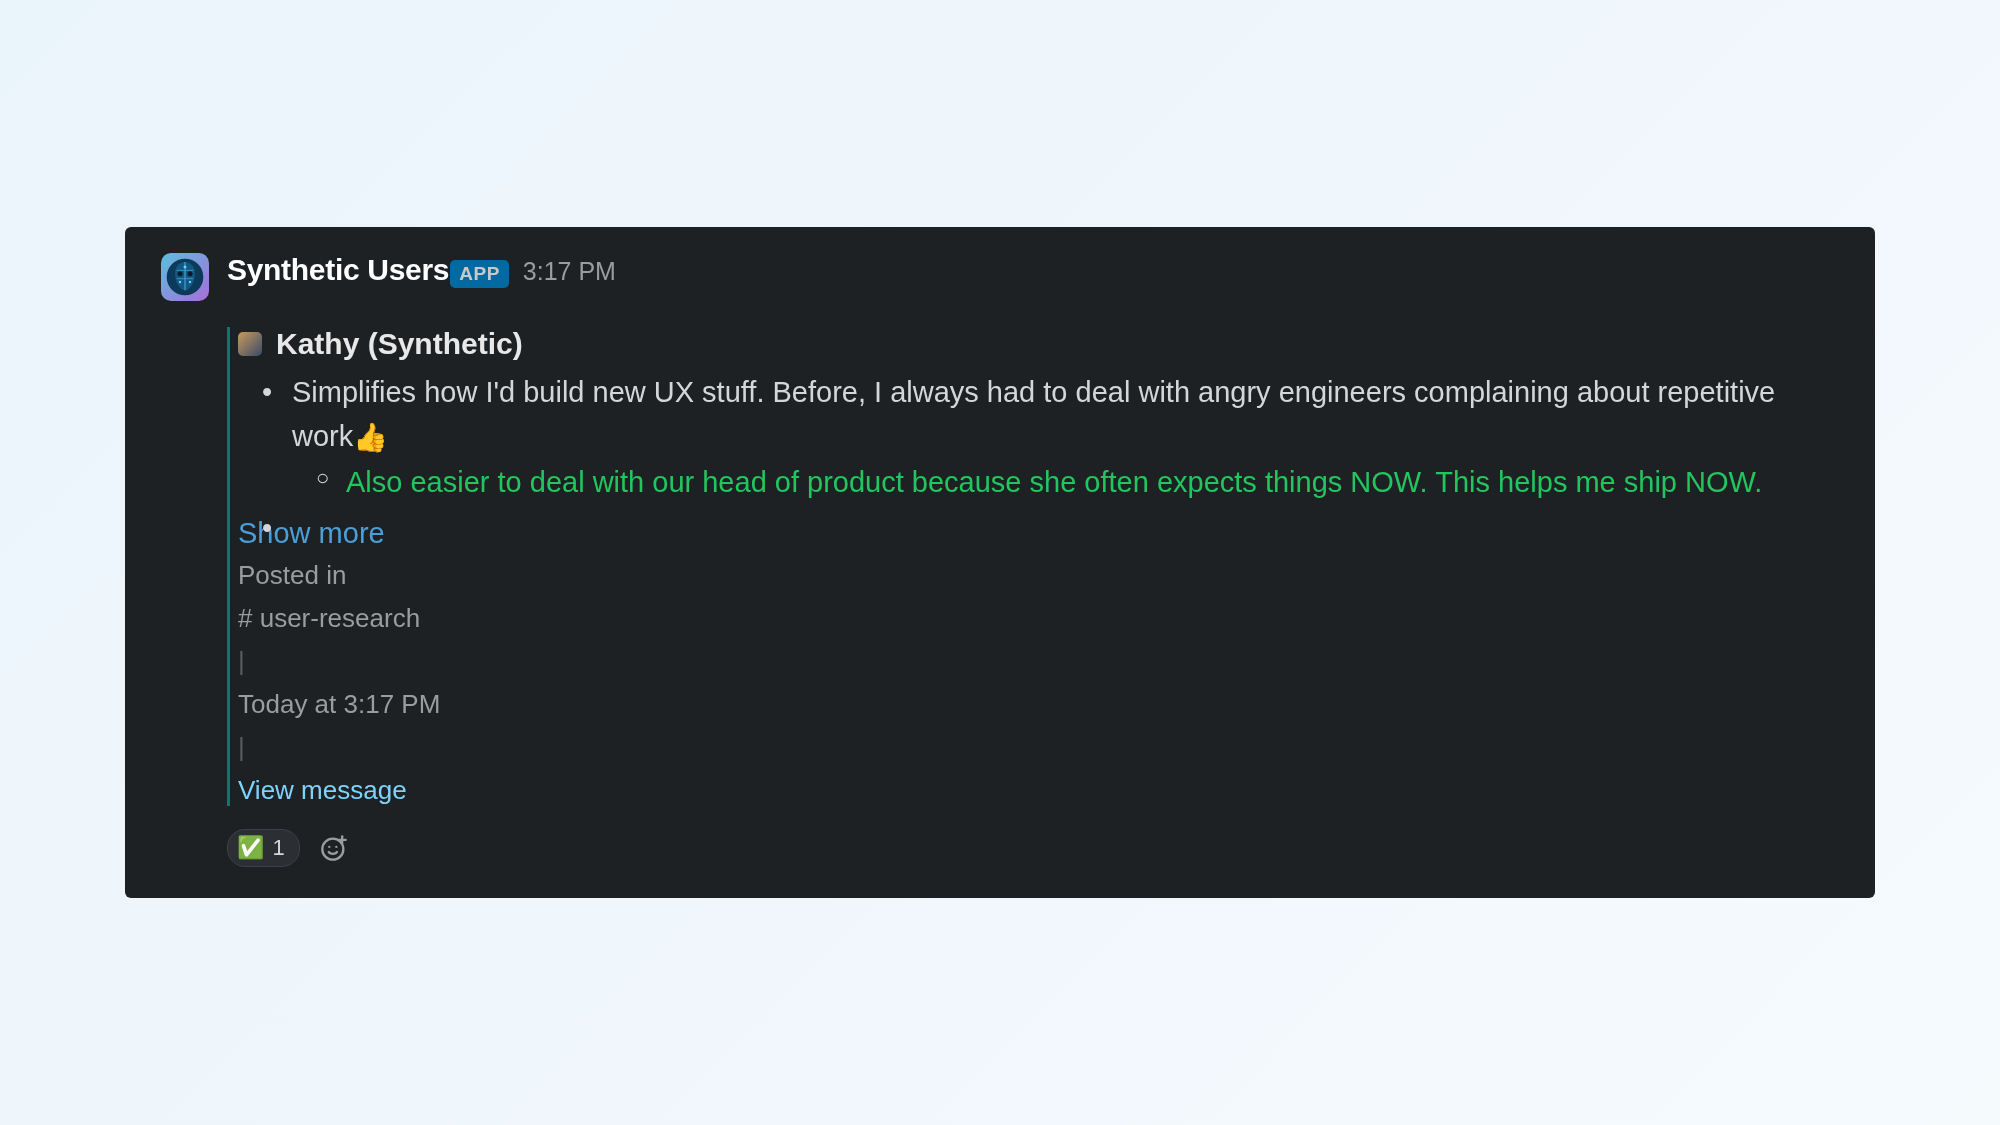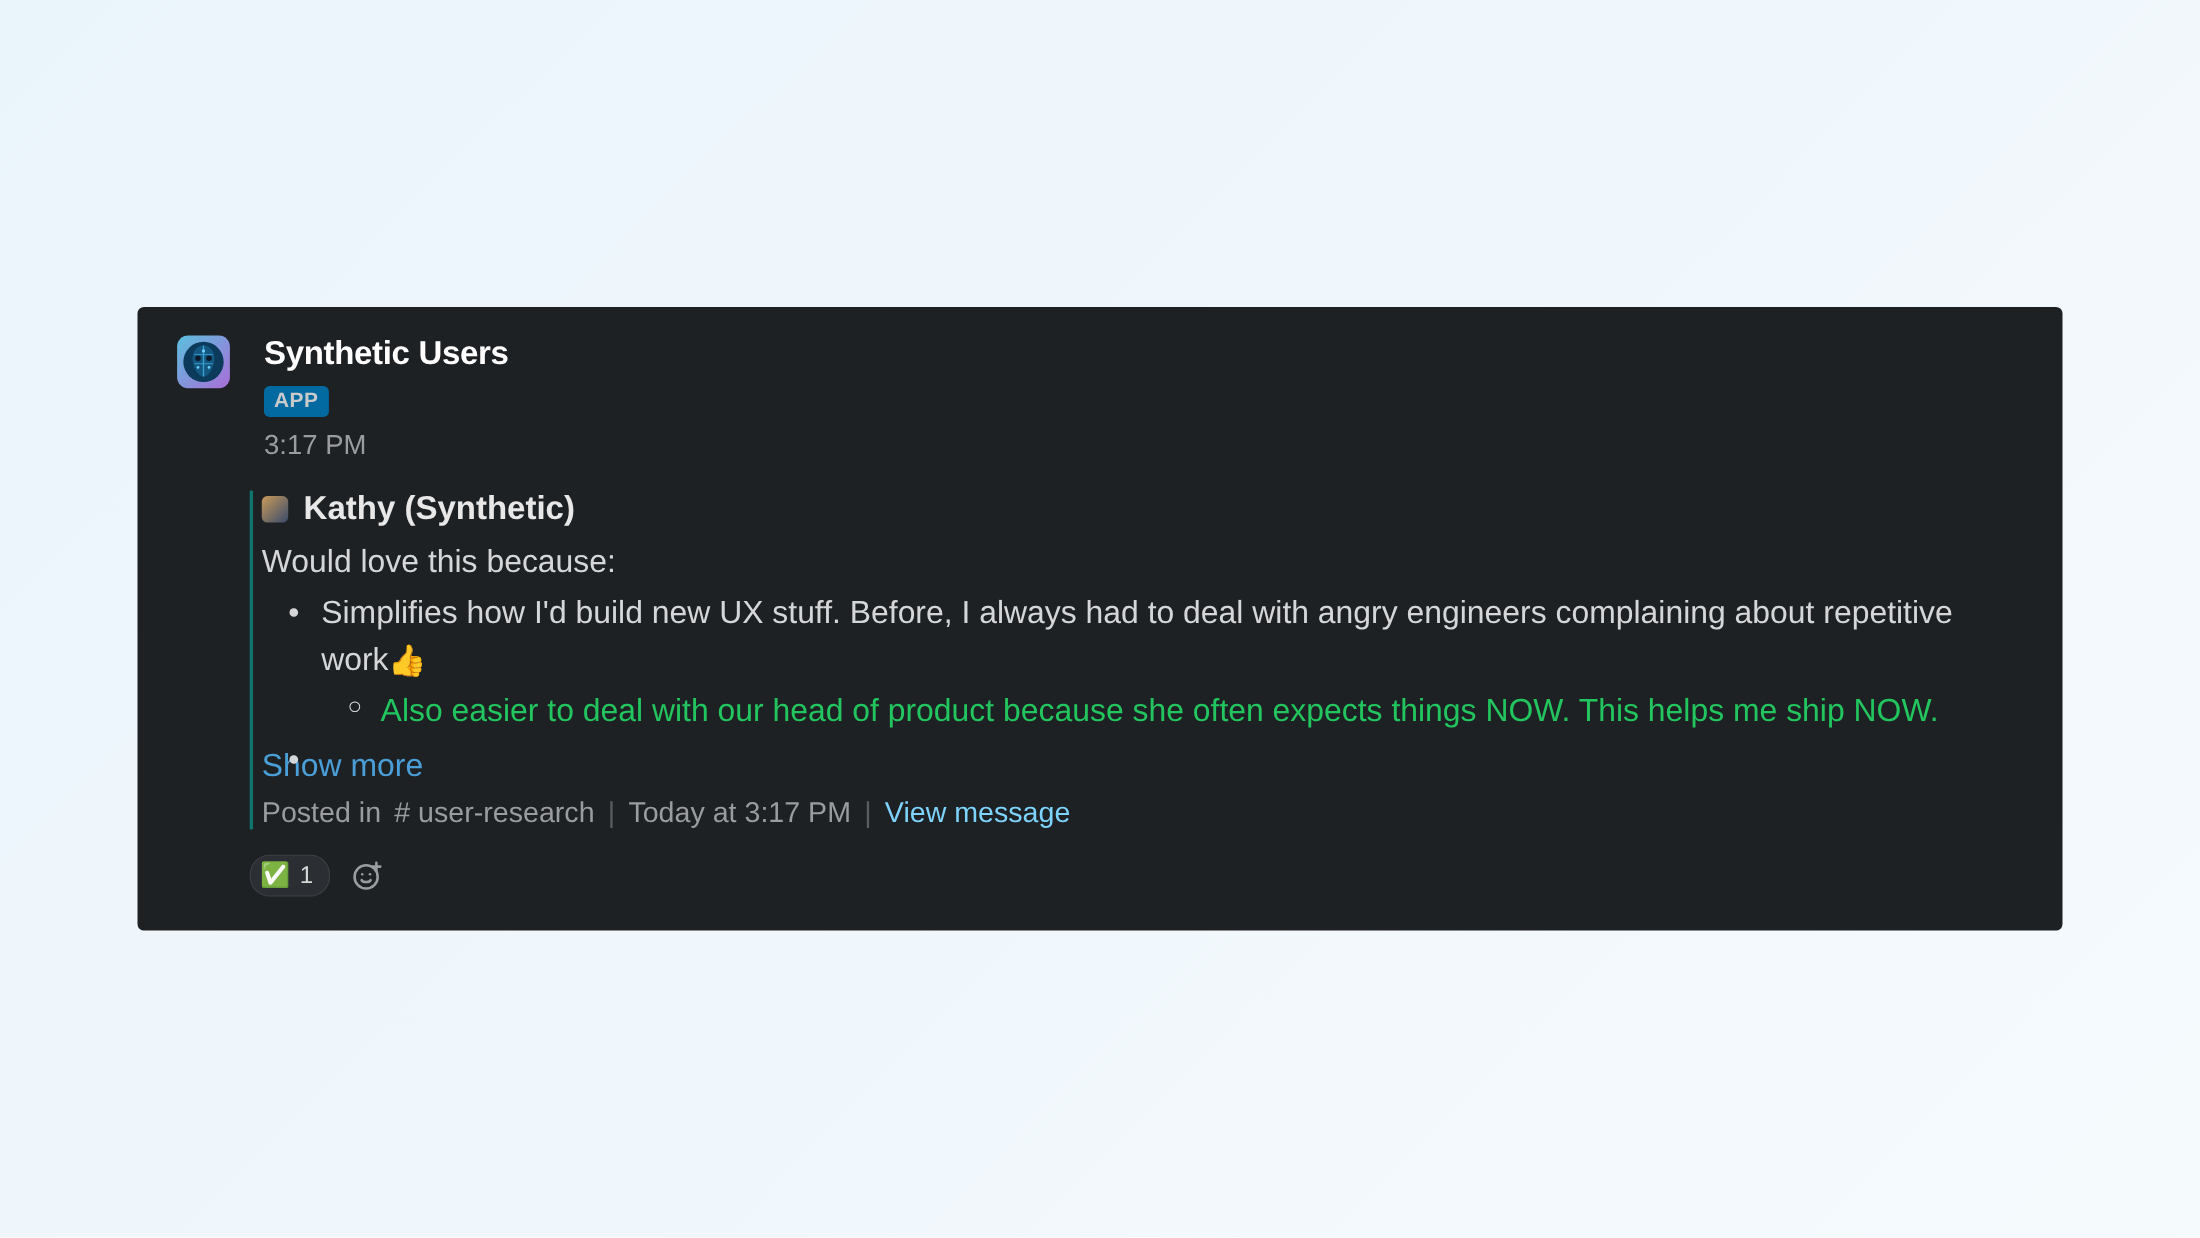--- a/index.html
+++ b/index.html
@@ -34,23 +34,22 @@
       display: flex;
       align-items: center;
       justify-content: center;
       flex-shrink: 0;
       overflow: hidden;
     }
     .app-avatar svg { width: 40px; height: 40px; }
     .header-meta {
       display: flex;
       align-items: baseline;
-      gap: 12px;
+      gap: 1px;
       padding-top: 0;
-      flex-direction: column;
     }
     .app-name {
       color: #ffffff;
       font-weight: 800;
       font-size: 30px;
       letter-spacing: -0.3px;
     }
     .app-badge {
       background: #0369a1;
       color: #c8c9cb;
@@ -145,20 +144,21 @@
       display: inline-block;
     }
     .footer-meta {
       margin-top: 10px;
       color: #9a9c9f;
       font-size: 26px;
       display: flex;
       align-items: baseline;
       gap: 12px;
       flex-wrap: wrap;
+      flex-direction: column;
     }
     .footer-meta .sep { color: #5a5c60; }
     .footer-meta .link { color: #7dd3fc; cursor: pointer; }
     .reactions-row {
       margin-top: 22px;
       margin-left: 66px;
       display: flex;
       align-items: center;
       gap: 14px;
     }
@@ -213,21 +213,20 @@
       <span class="app-badge">APP</span>
       <span class="timestamp">3:17 PM</span>
     </div>
   </div>
 
   <div class="quote-block">
     <div class="quoted-author-row">
       <div class="quoted-avatar"></div>
       <span class="quoted-name">Kathy (Synthetic)</span>
     </div>
-    <div class="quote-intro">Would love this because:</div>
 
     <ul class="level1">
       <li>
         <span>Simplifies how I'd build new UX stuff. Before, I always had to deal with angry engineers complaining about repetitive work</span><span class="emoji-thumb">👍</span>
         <ul class="level2">
           <li>
             <span>Also easier to deal with our head of product because she often expects things NOW. This helps me ship NOW.</span>
           </li>
         </ul>
       </li>

